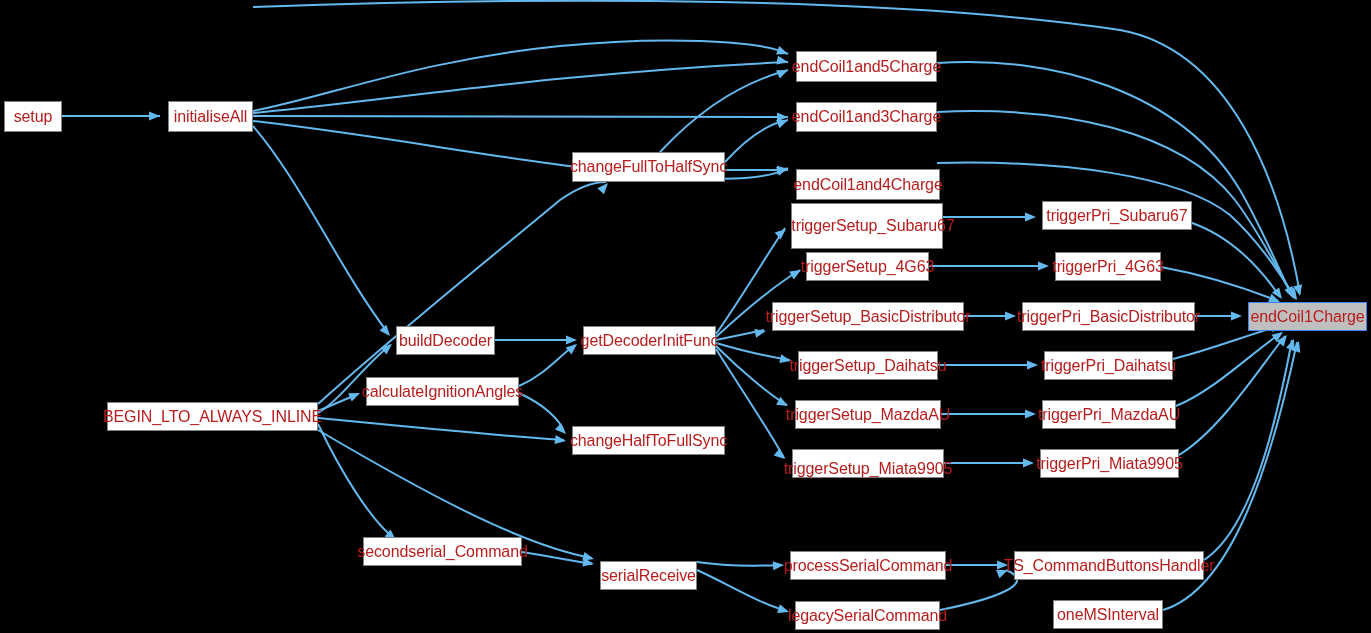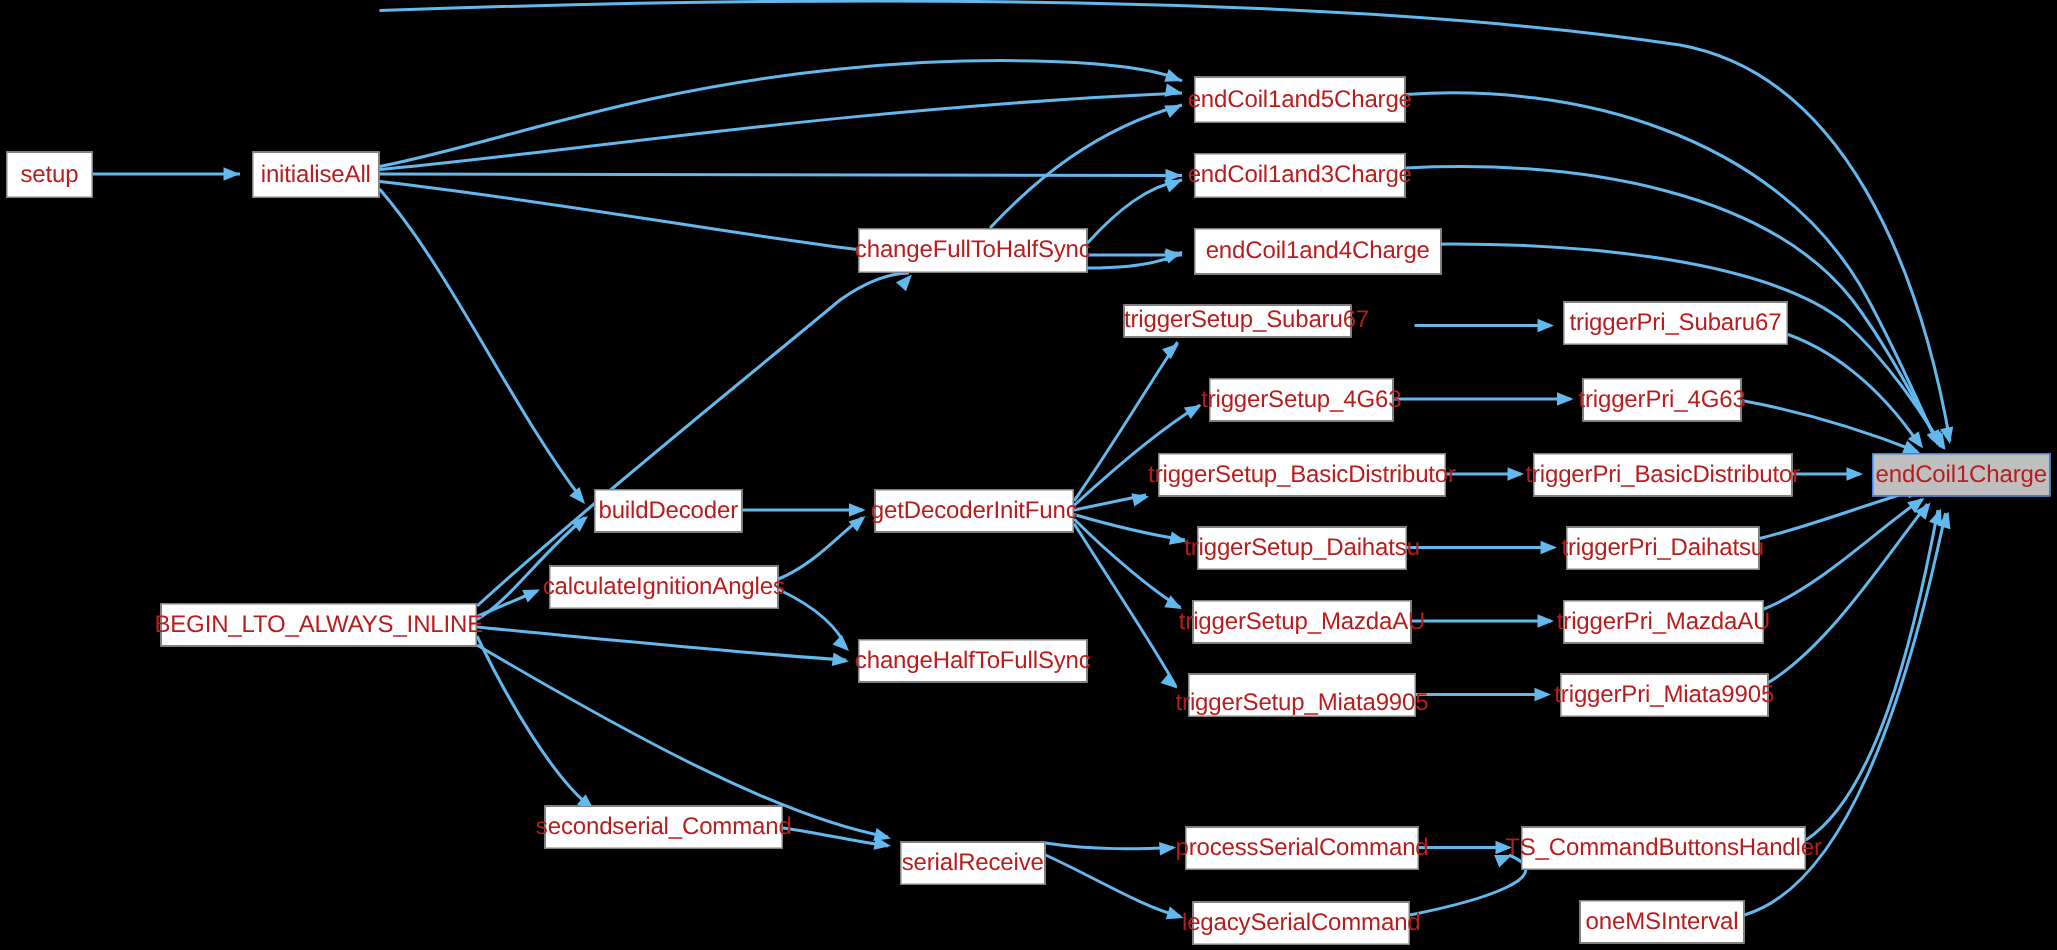--- a/index.html
+++ b/index.html
@@ -171,24 +171,24 @@
     </div>
     <div class="node" style="left: 600px; top: 549px; width: 97px; height: 29px; margin-top: 12px;">
       <span>serialReceive</span>
     </div>
     <div class="node" style="left: 796px; top: 51px; width: 141px; height: 31px;">
       <span>endCoil1and5Charge</span>
     </div>
     <div class="node" style="left: 796px; top: 102px; width: 141px; height: 30px;">
       <span>endCoil1and3Charge</span>
     </div>
-    <div class="node" style="left: 796px; top: 152px; width: 165px; height: 31px;">
+    <div class="node" style="left: 796px; top: 169px; width: 144px; height: 31px;">
       <span>endCoil1and4Charge</span>
     </div>
-    <div class="node" style="left: 749px; top: 203px; width: 152px; height: 22px; padding-left: 12px;">
+    <div class="node" style="left: 791px; top: 203px; width: 152px; height: 46px; padding-left: 12px;">
       <span>triggerSetup_Subaru67</span>
     </div>
     <div class="node" style="left: 806px; top: 252px; width: 123px; height: 29px;">
       <span>triggerSetup_4G63</span>
     </div>
     <div class="node" style="left: 772px; top: 302px; width: 192px; height: 29px;">
       <span>triggerSetup_BasicDistributor</span>
     </div>
     <div class="node" style="left: 798px; top: 351px; width: 140px; height: 29px;">
       <span>triggerSetup_Daihatsu</span>

